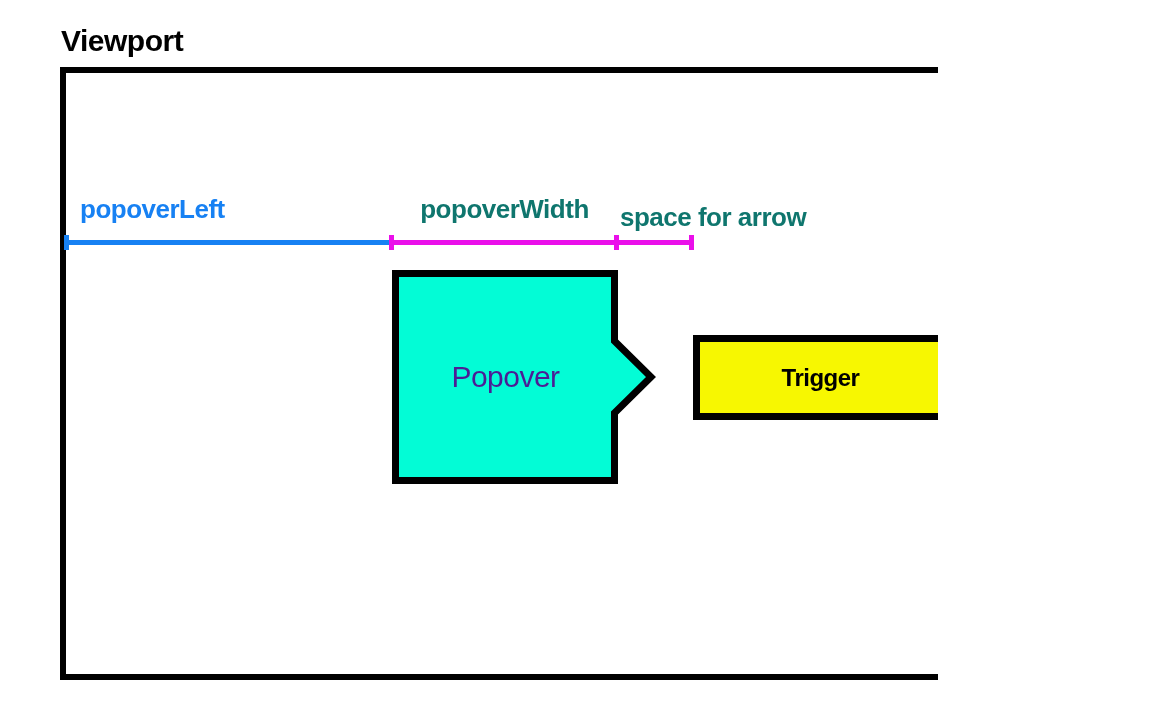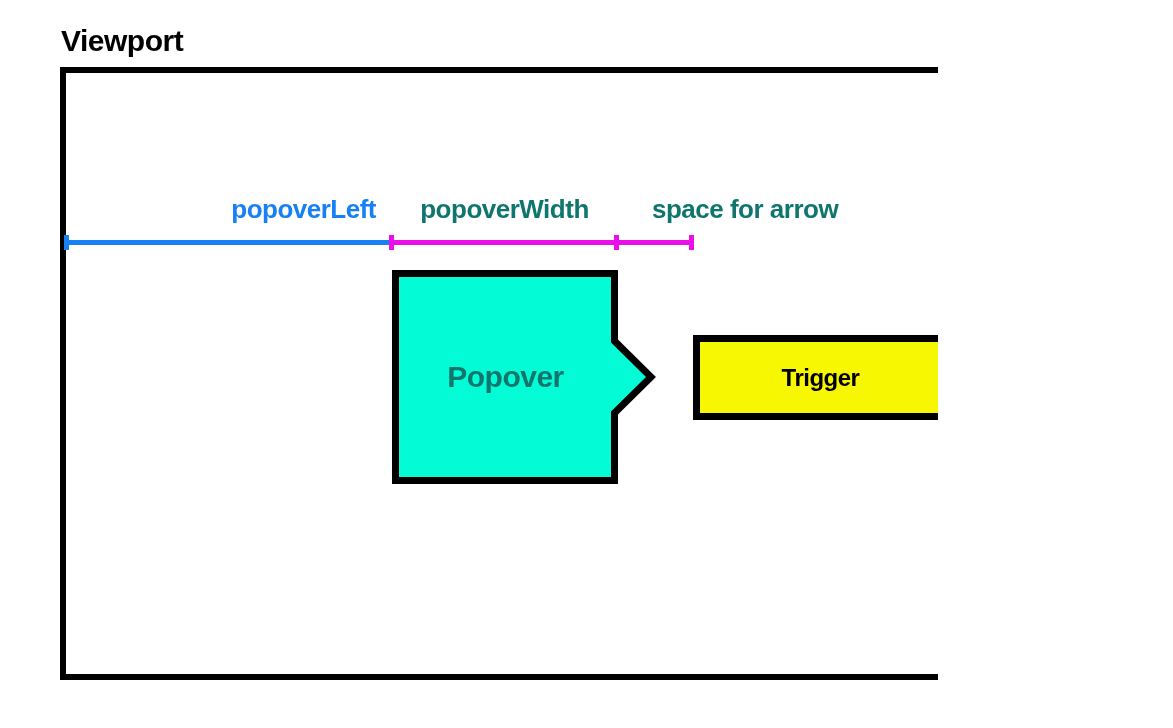--- a/index.html
+++ b/index.html
@@ -52,42 +52,42 @@
   
   .measure-label {
     top: 194px;
     font-size: 26px;
     font-weight: bold;
     letter-spacing: -0.5px;
     white-space: nowrap;
   }
   .measure-label.blue { color: #1781f3; }
   .measure-label.magenta { color: #0f766e; }
-  .label-popover-left  { left: 48px;  width: 328px; text-align: right; }
+  .label-popover-left  { left: 80px;  width: 328px; text-align: left; }
   .label-popover-width { left: 392px; width: 225px; text-align: center; }
-  .label-space-arrow   { left: 652px; }
+  .label-space-arrow   { left: 620px; margin-top: 8px; }
 
   
   .popover-svg {
     left: 388px;
     top: 266px;
     width: 272px;
     height: 222px;
   }
   .popover-text {
     left: 399px;
     top: 277px;
     width: 213px;
     height: 200px;
     display: flex;
     align-items: center;
     justify-content: center;
     font-size: 30px;
-    font-weight: bold;
-    color: #0f766e;
+    font-weight: normal;
+    color: #4c1d95;
     letter-spacing: -0.5px;
   }
 
   .trigger-box {
     left: 693px;
     top: 335px;
     width: 255px;
     height: 85px;
     box-sizing: border-box;
     border: 7px solid #000000;

